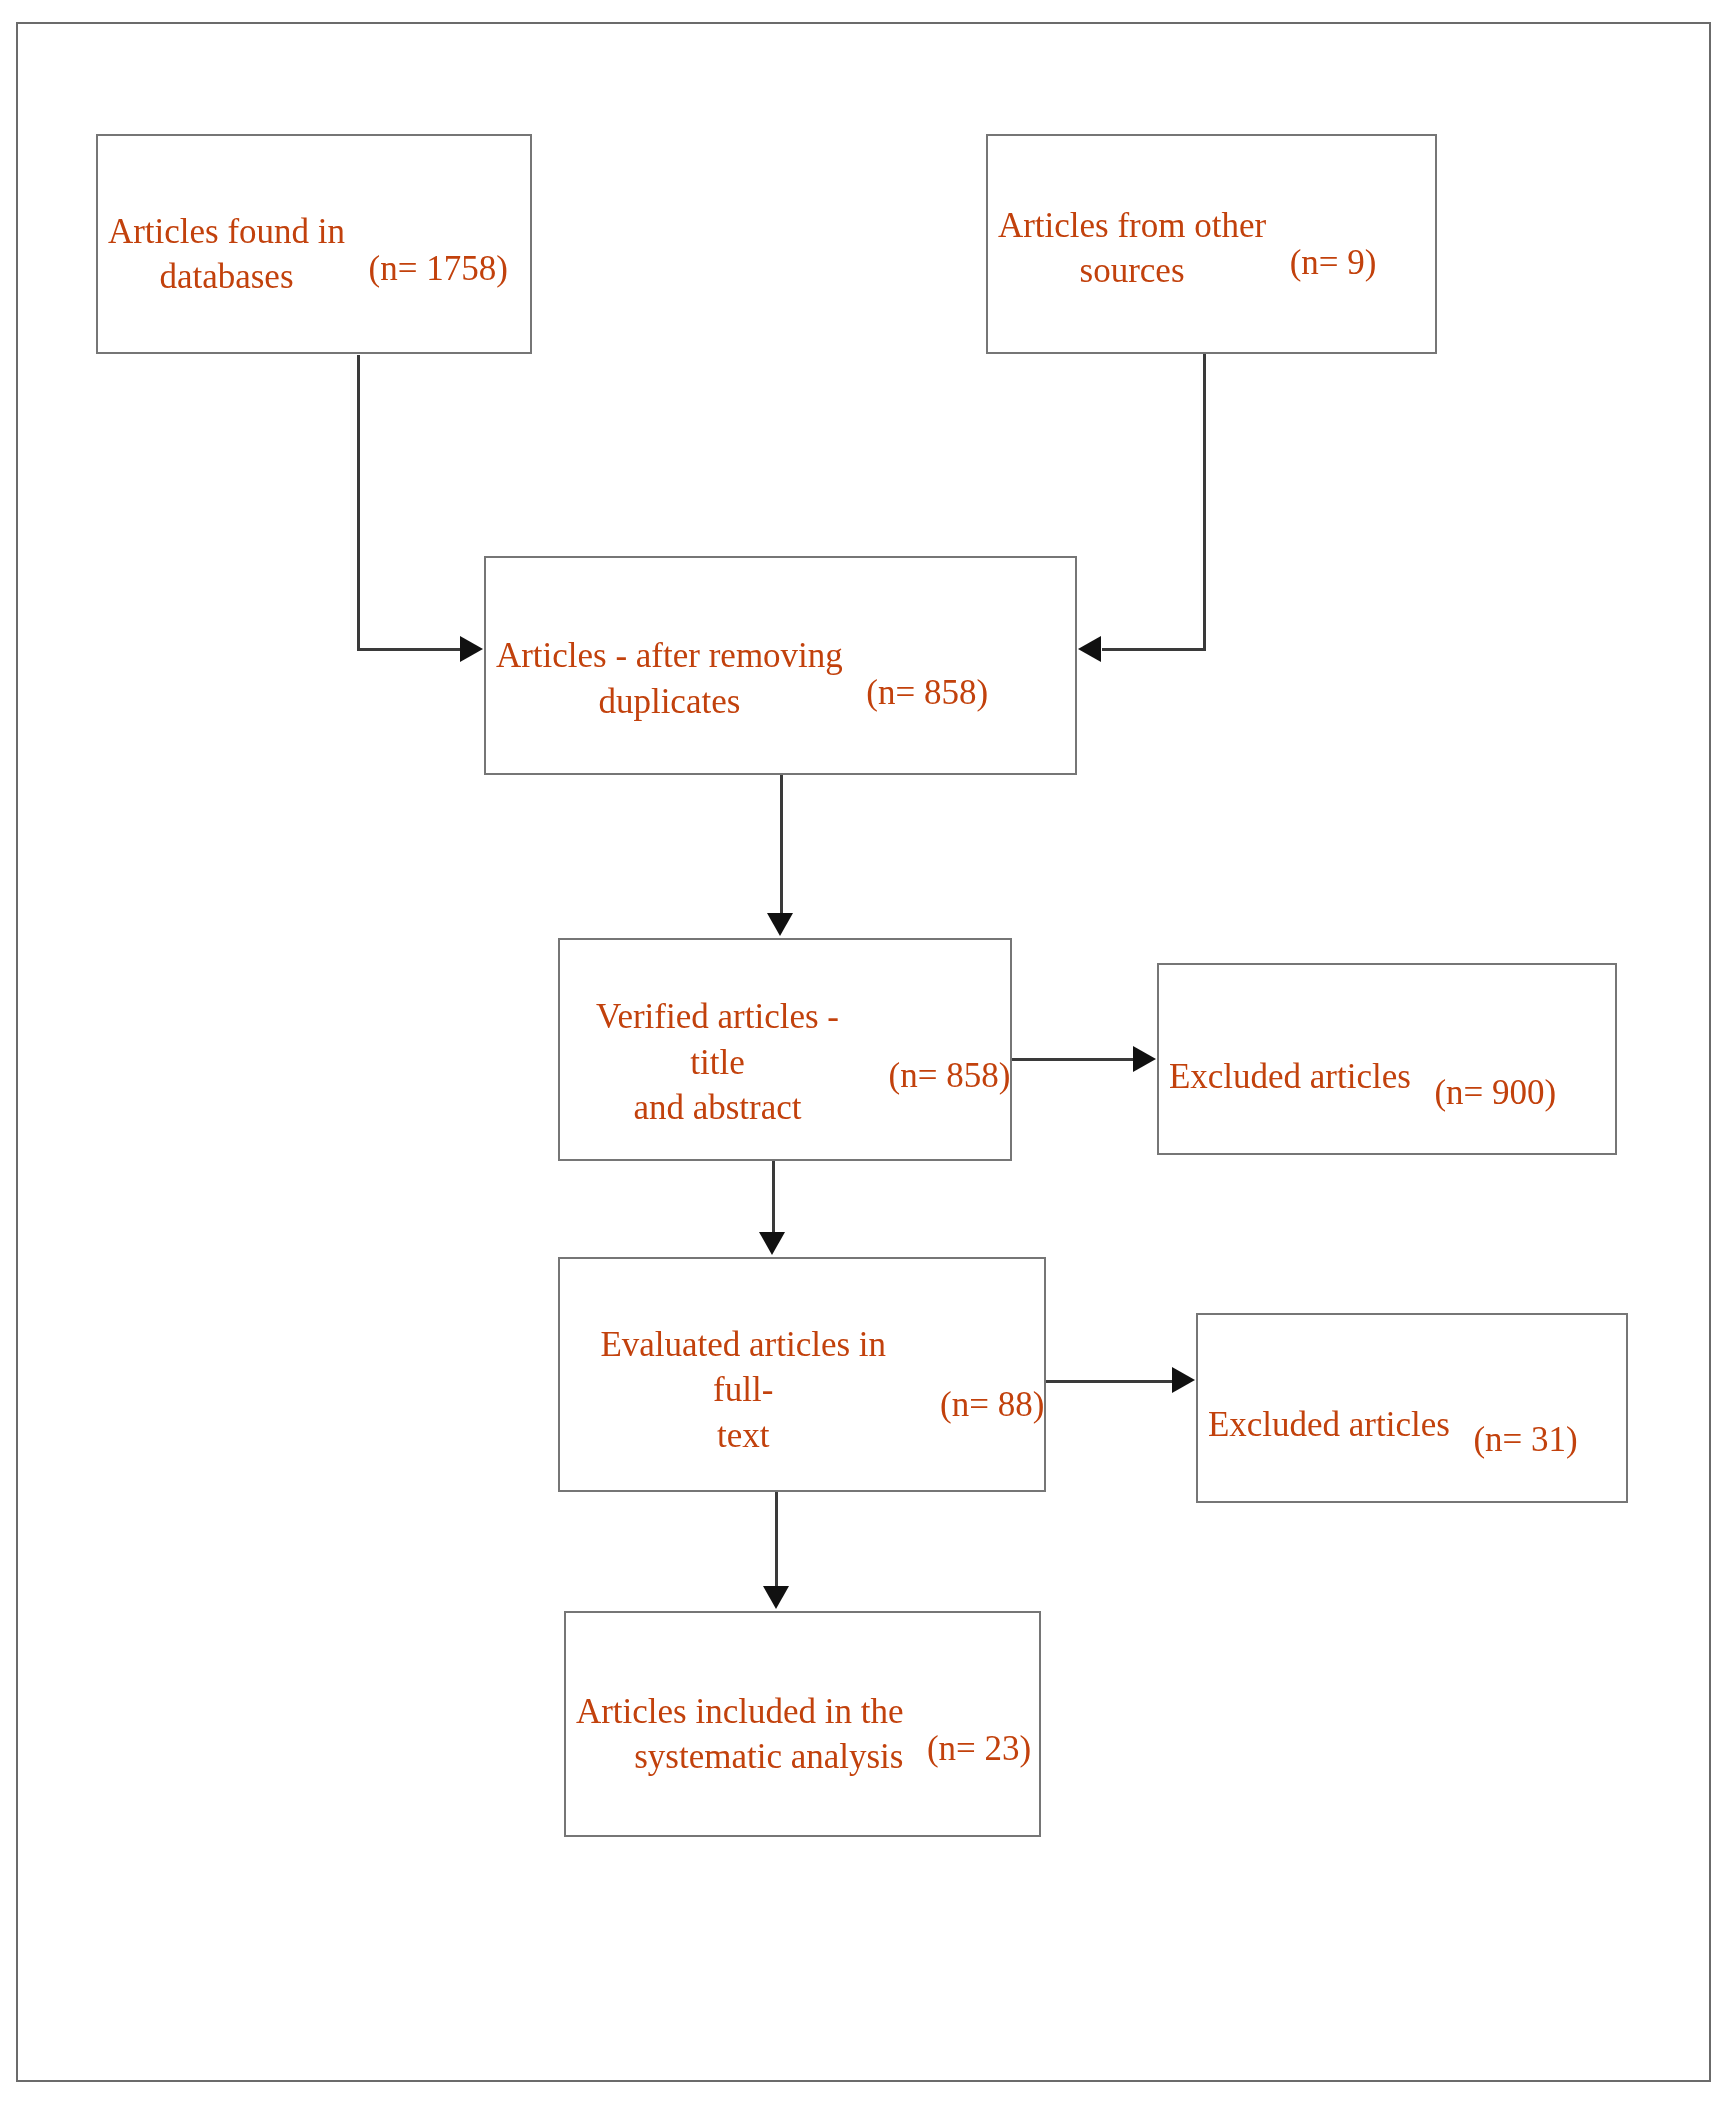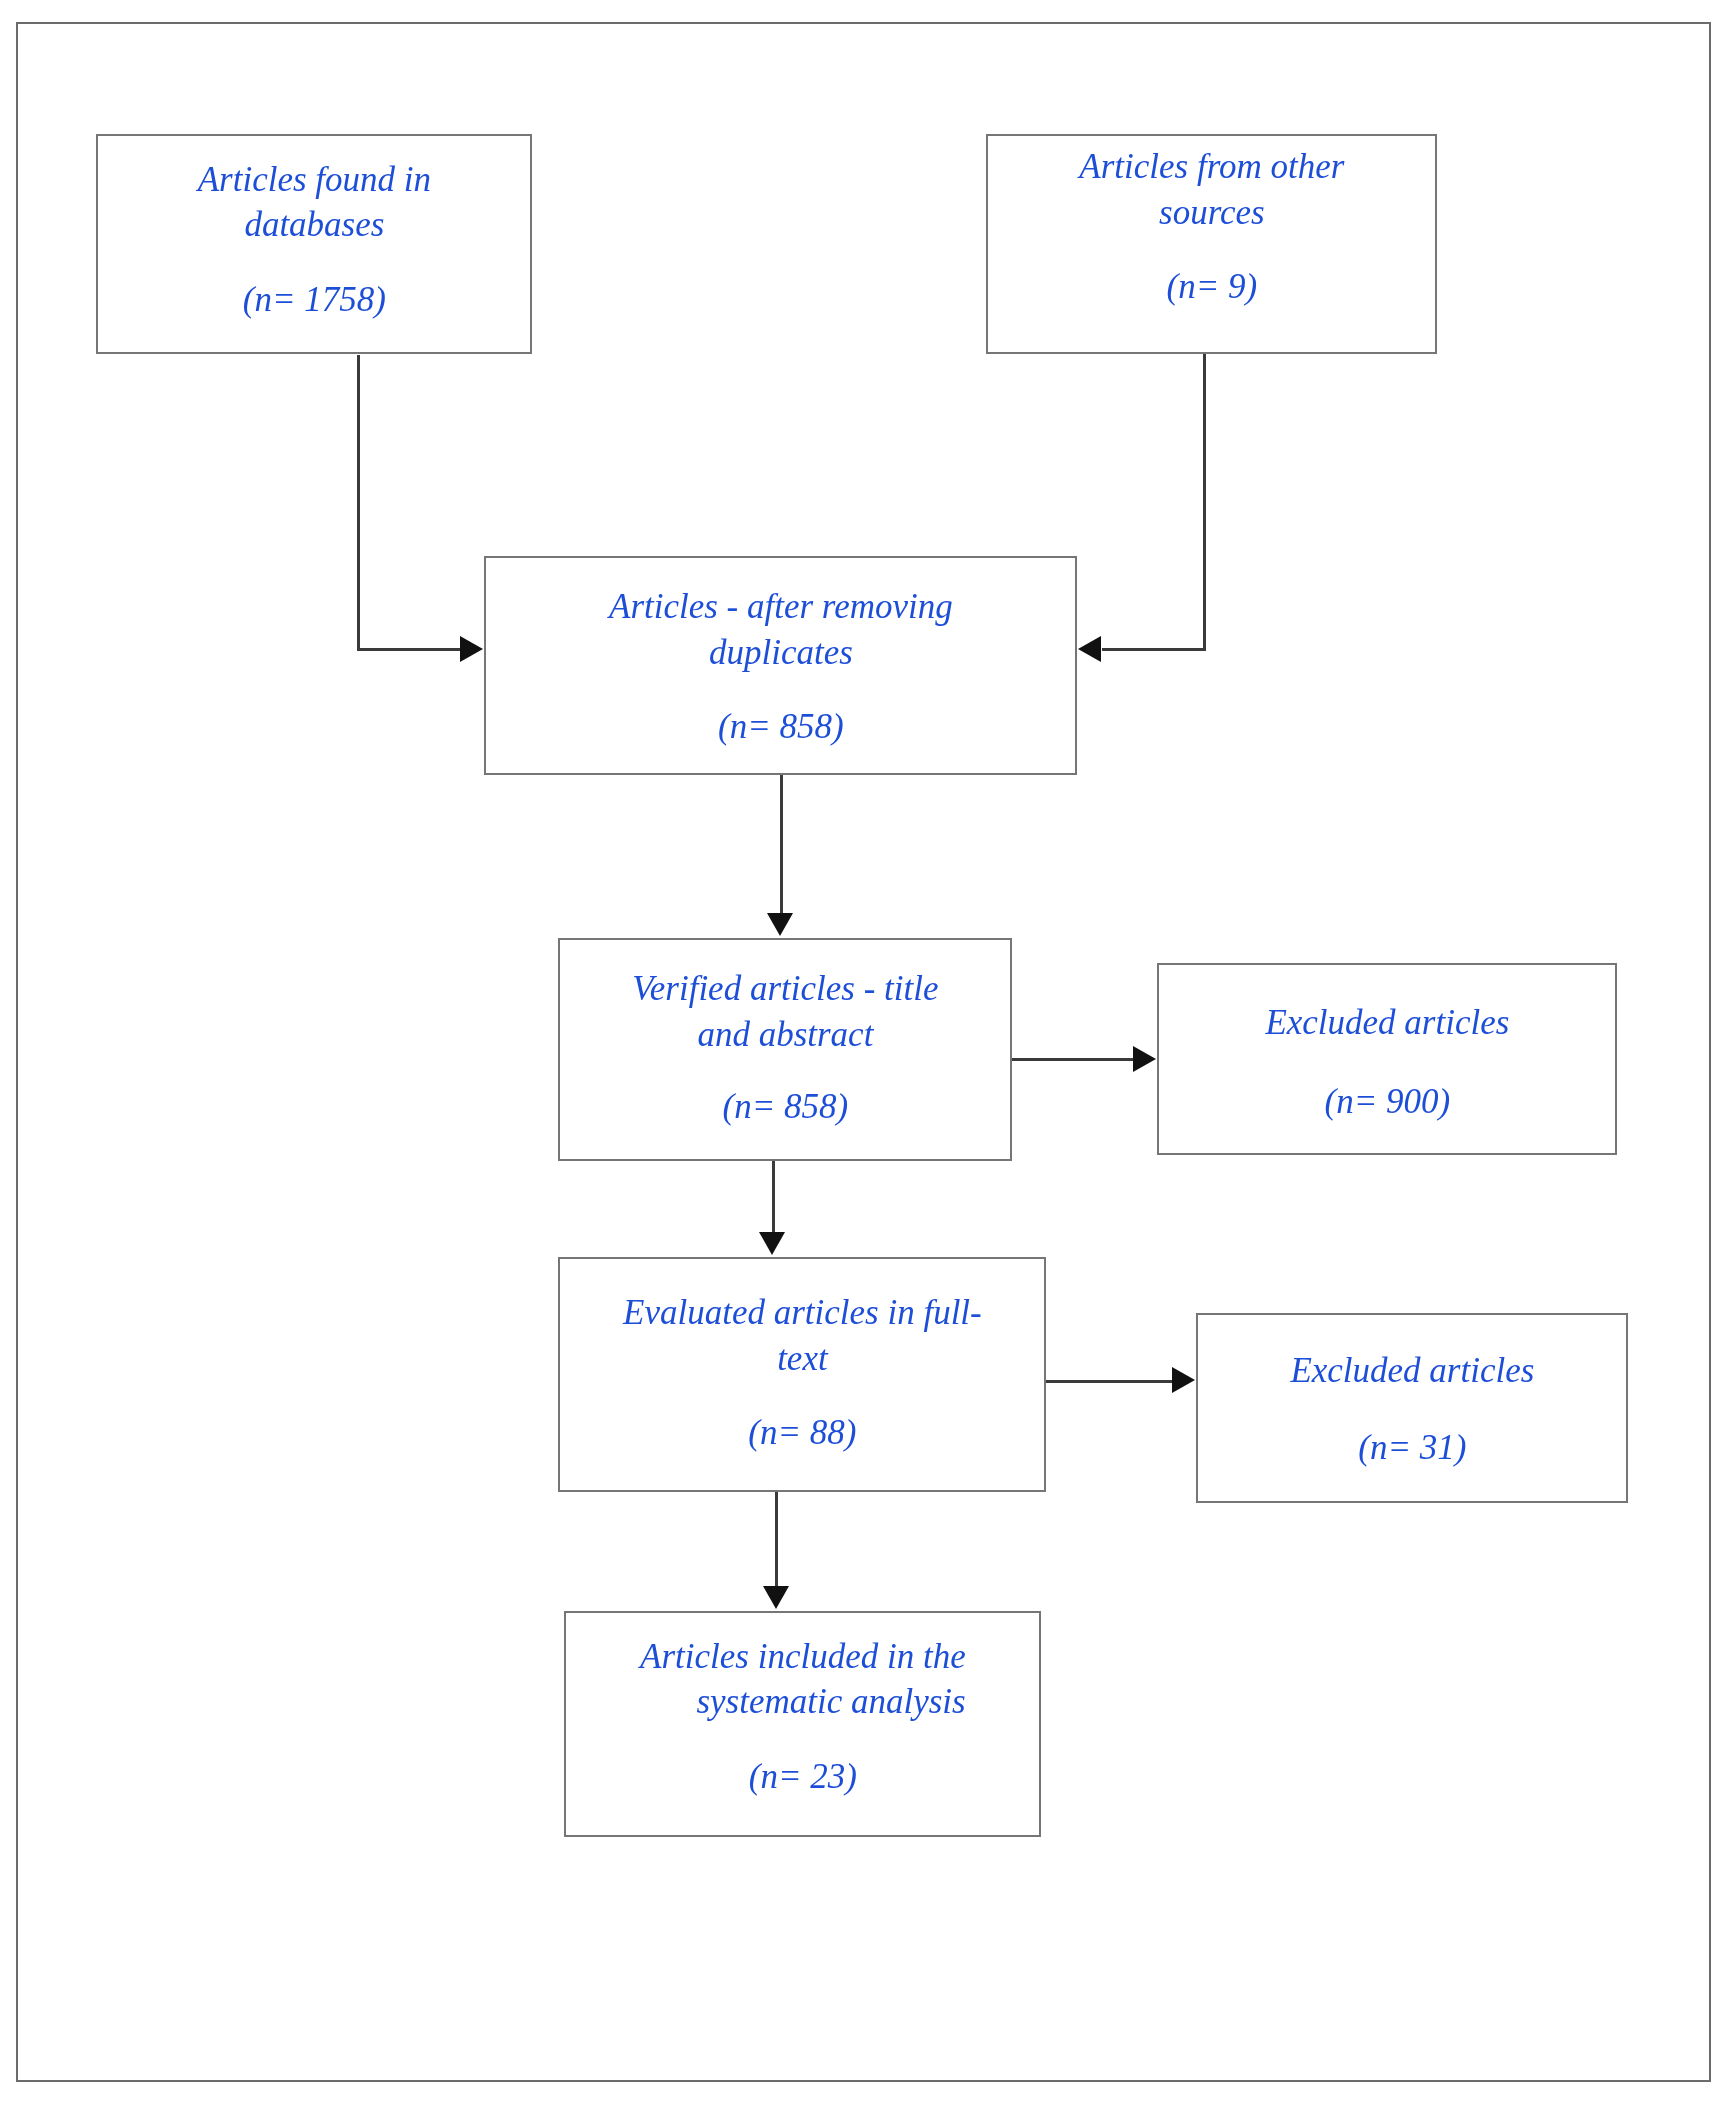--- a/index.html
+++ b/index.html
@@ -27,34 +27,33 @@
     box-sizing: border-box;
     background: #ffffff;
   }
   
   .flow-box {
     position: absolute;
     box-sizing: border-box;
     border: 2.7px solid #767676;
     background: #ffffff;
     display: flex;
-    flex-direction: column;
     align-items: center;
-    color: #1d4ed8;
+    color: #c2410c;
     font-size: 35px;
     line-height: 1.30;
     text-align: center;
-    font-style: italic;
   }
   .flow-box .title {
     white-space: pre-line;
     padding: 0 9.5px;
   }
   .flow-box .count {
     white-space: nowrap;
+    margin-left: 14px;
   }
 
   
   #box-databases   { left: 78px;  top: 110px;  width: 436px;  height: 220px;  padding-top: 20.5px; }
   #box-other       { left: 968px; top: 110px;  width: 451px;  height: 220px;  padding-top: 8px; }
   #box-duplicates  { left: 466px;  top: 532px;  width: 593px;  height: 219px;  padding-top: 26px; }
   #box-verified    { left: 540px;  top: 914px; width: 454px;  height: 223px;  padding-top: 26px; }
   #box-excluded-1  { left: 1139px; top: 939px; width: 460px;  height: 192px;  padding-top: 35px; }
   #box-fulltext    { left: 540px;  top: 1233px; width: 488px;  height: 235px;  padding-top: 31px; }
   #box-excluded-2  { left: 1178px; top: 1289px; width: 432px;  height: 190px;  padding-top: 33px; }

